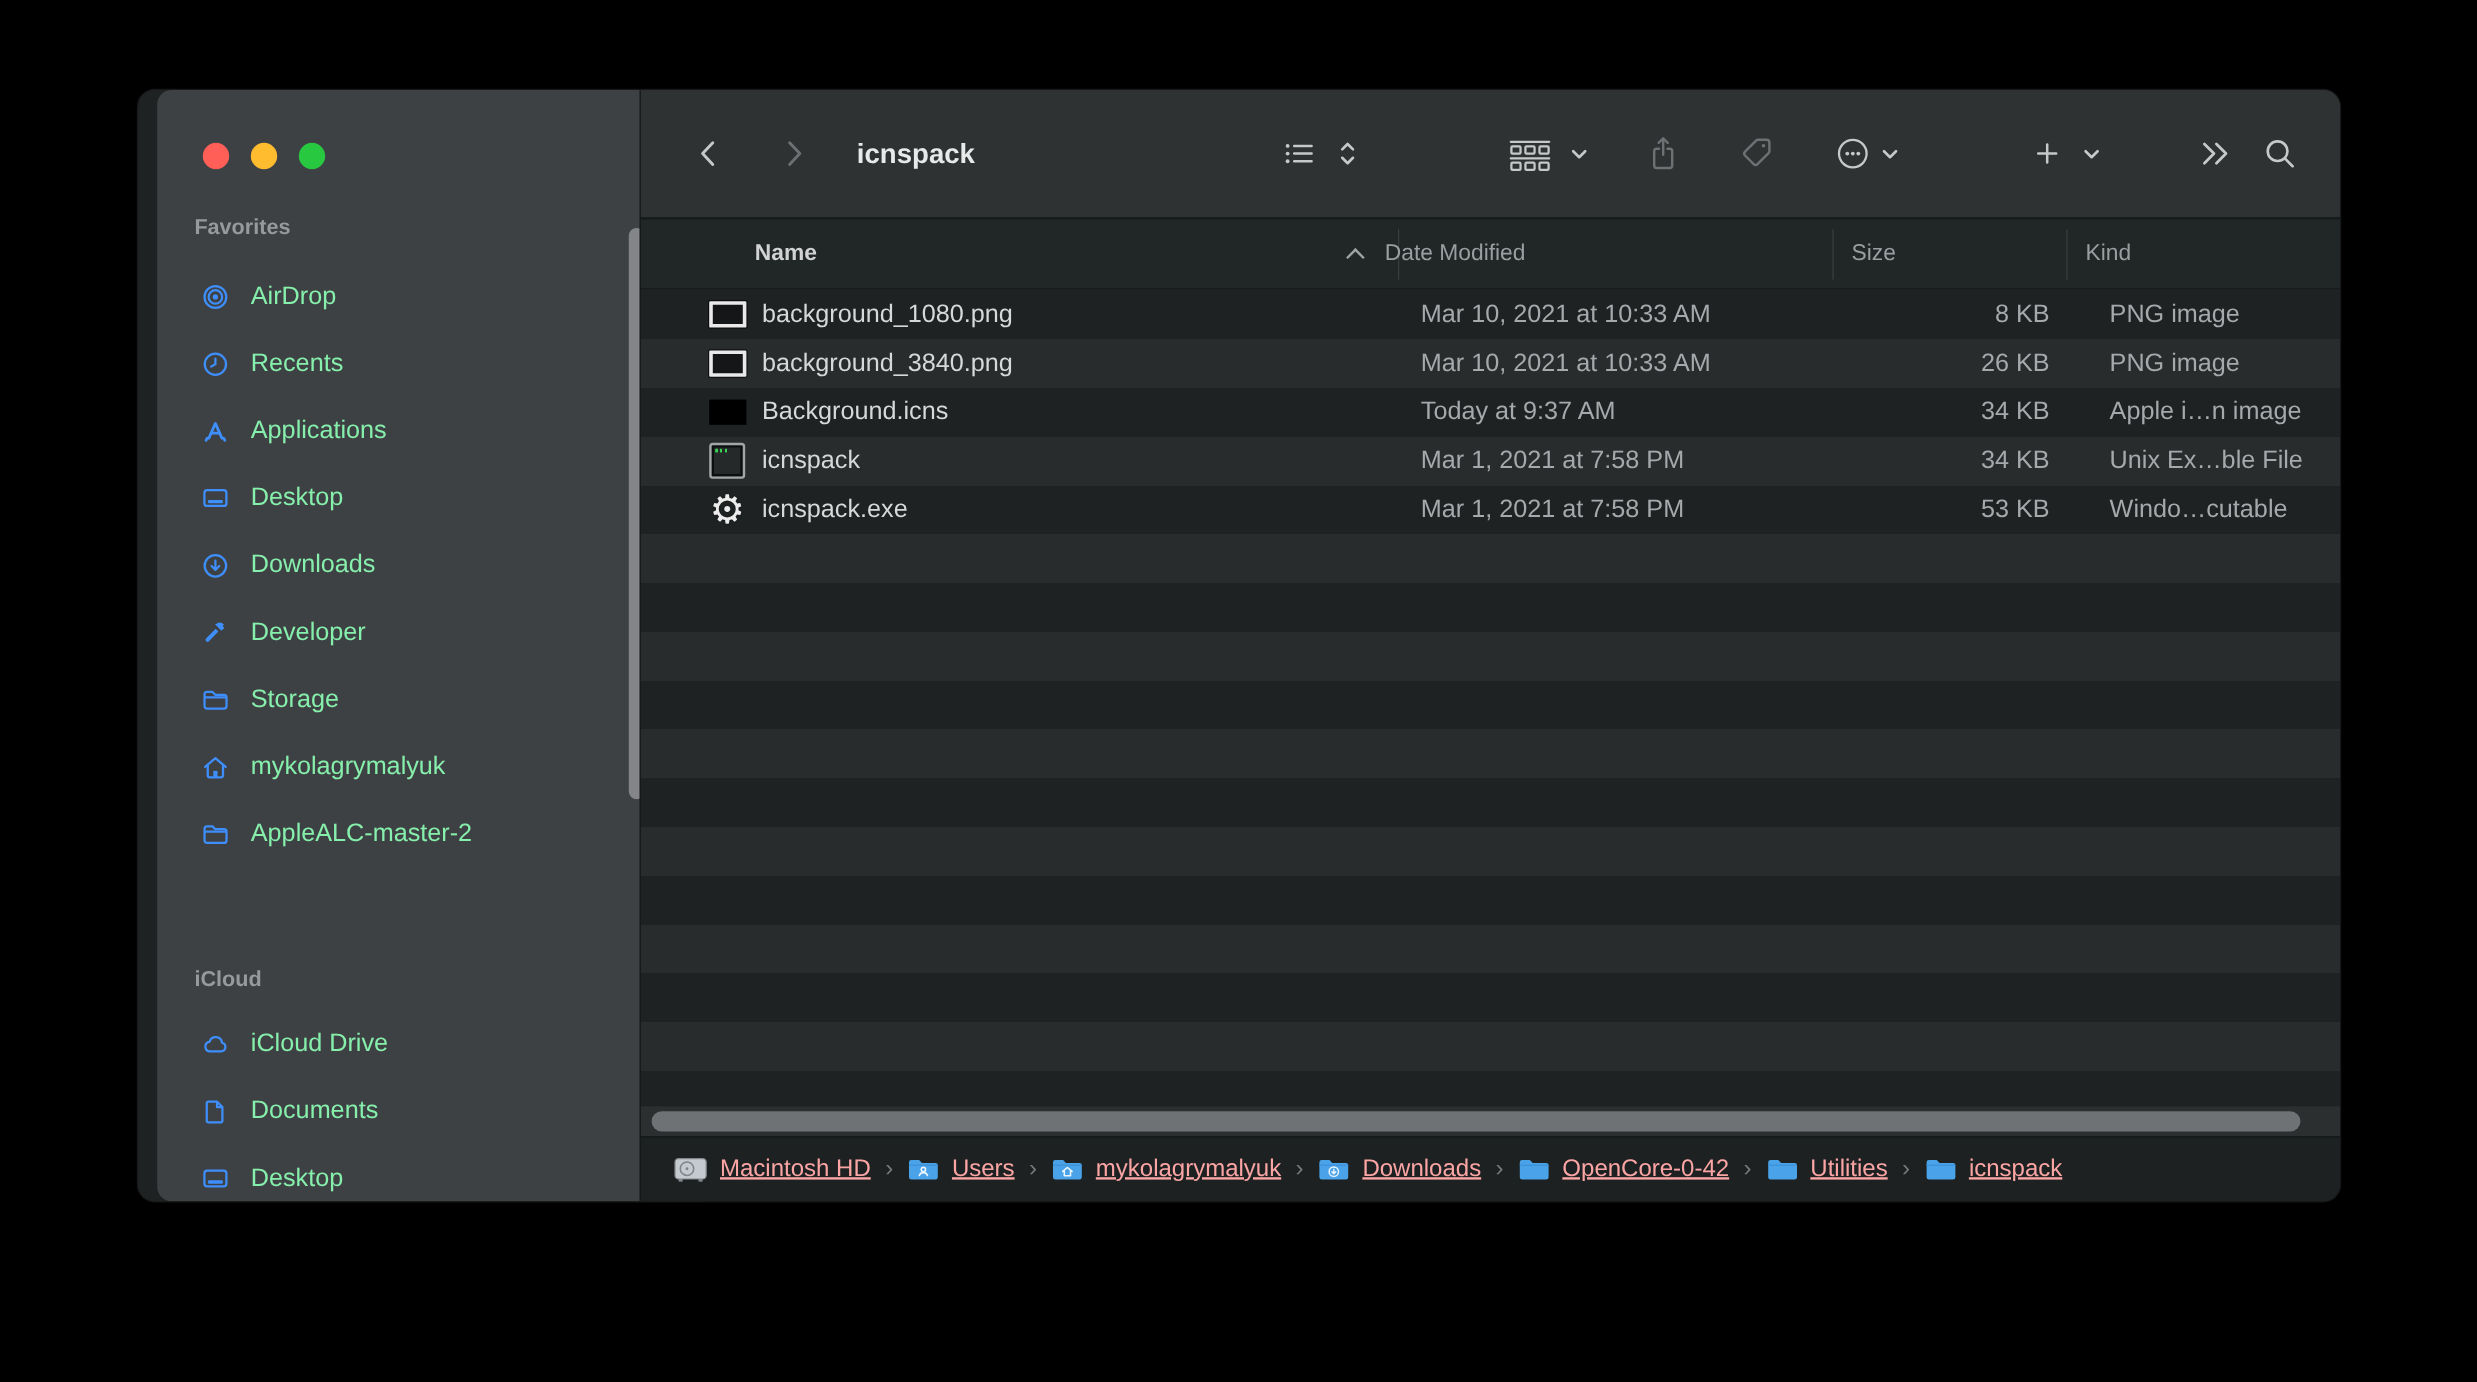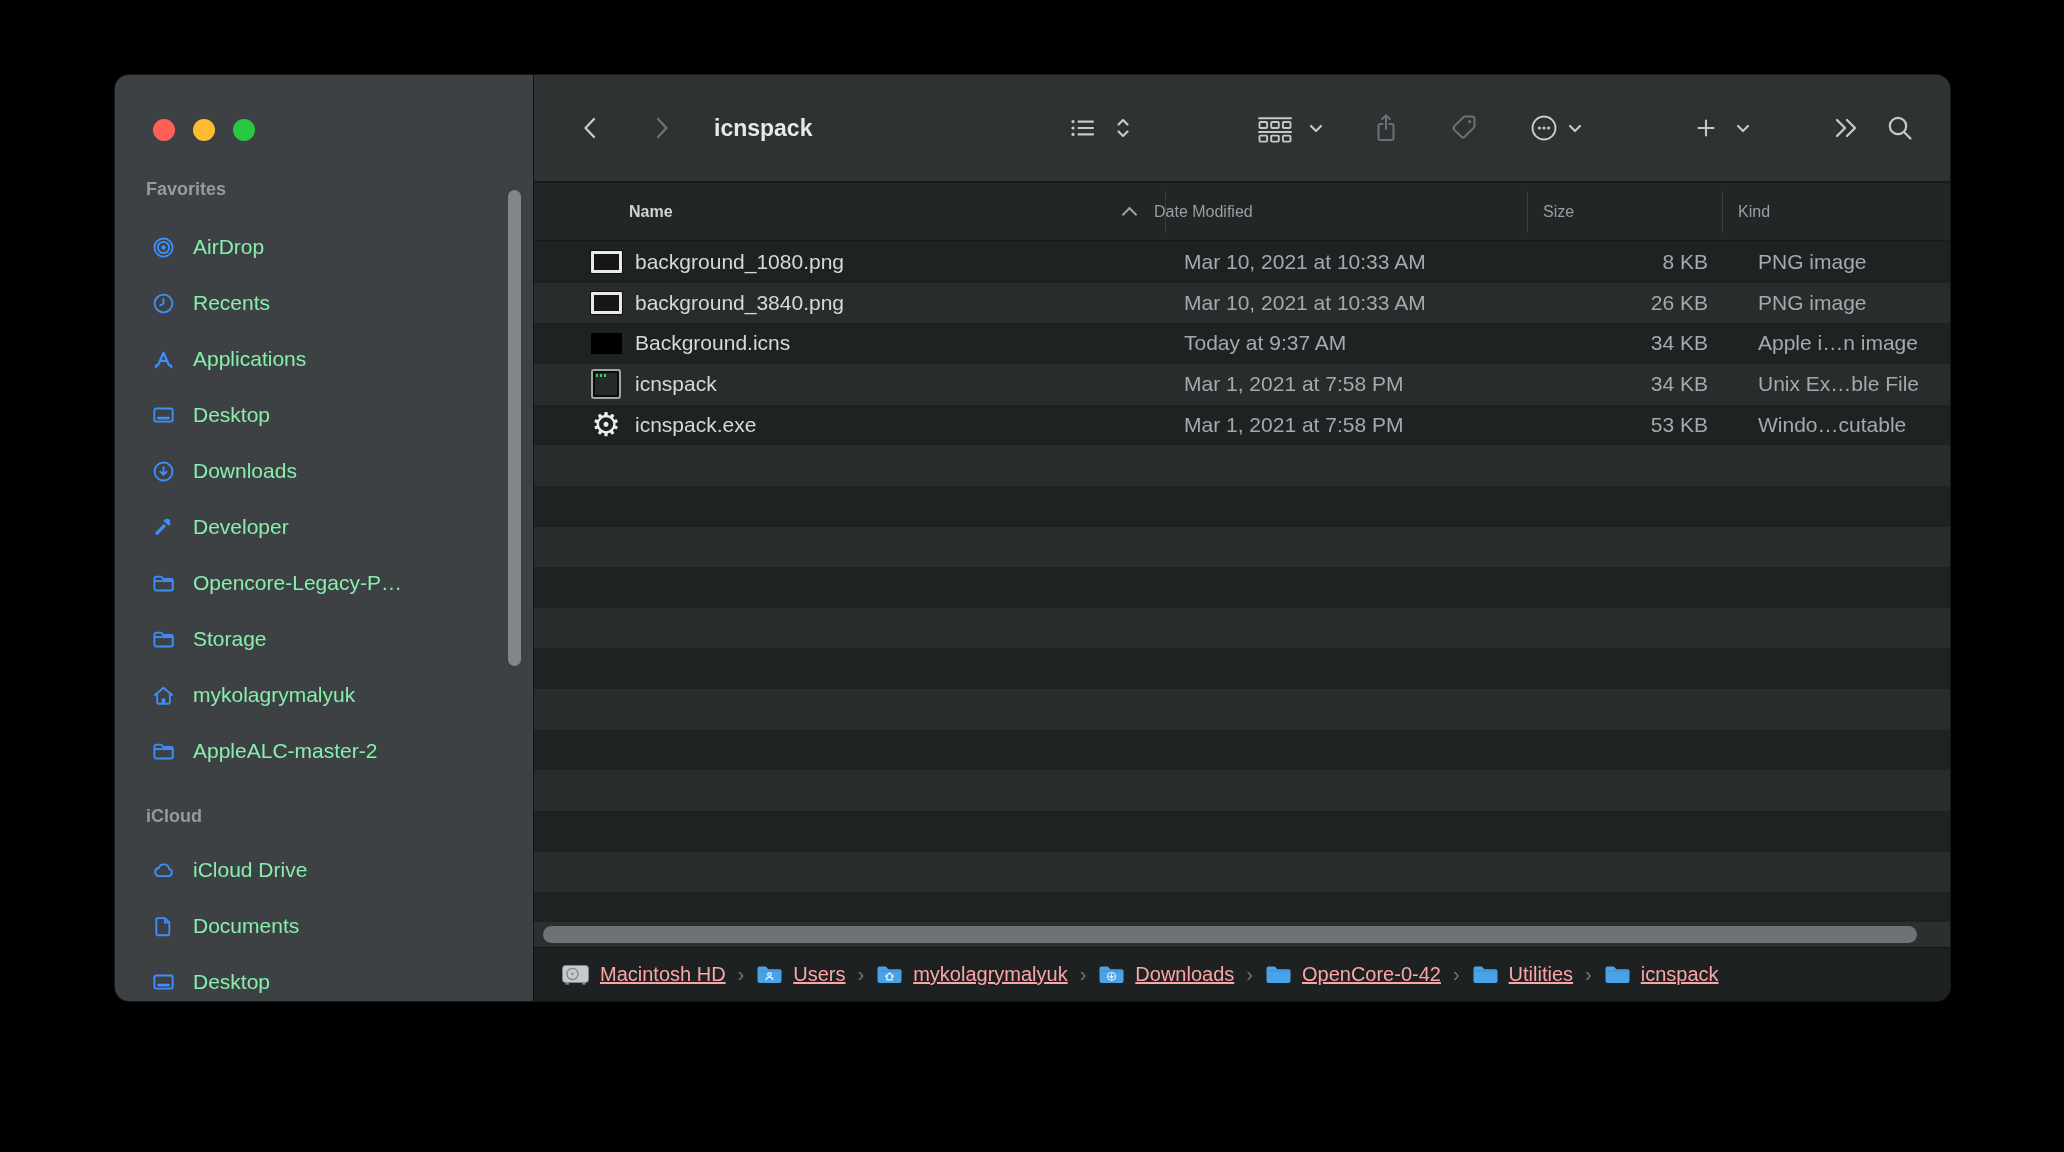--- a/index.html
+++ b/index.html
@@ -4,21 +4,21 @@
 <style>
   * { margin:0; padding:0; box-sizing:border-box; }
   html,body { background:#000; }
   .stage { position:relative; width:2064px; height:1152px; background:#000; overflow:hidden;
            font-family:"Liberation Sans", sans-serif; -webkit-font-smoothing:antialiased; }
   .window { position:absolute; left:115px; top:75px; width:1835px; height:926px;
             border-radius:14px; overflow:hidden; background:#1e2223;
             box-shadow:0 0 0 1px rgba(255,255,255,.09), 0 40px 90px rgba(0,0,0,.75); }
 
   
-  .sidebar { position:absolute; left:0; top:0; bottom:0; width:470px; background:#3e4144;border-radius:12px; }
+  .sidebar { position:absolute; left:16px; top:0; bottom:0; width:470px; background:#3e4144;border-radius:12px; }
   .traffic { position:absolute; top:44px; left:38px; display:flex; gap:18px; }
   .tl { width:22px; height:22px; border-radius:50%; }
   .sb-section-title { position:absolute; left:31px; font-size:18px; font-weight:700; color:#97999b; }
   .sb-list { position:absolute; left:0; right:20px; }
   .sb-item { height:56px; display:flex; align-items:center; padding-left:33px; }
   .sb-ico { width:30px; height:30px; display:flex; align-items:center; justify-content:center;
             color:#3e8efb; flex:none; }
   .sb-ico svg { width:25px; height:25px; }
   .sb-label { margin-left:15px; font-size:21px; color:#86efac; white-space:nowrap;
               overflow:hidden; text-overflow:ellipsis; }
@@ -33,21 +33,21 @@
   .tb svg { display:block; }
   .ic-on   { color:#c6c8c9; }
   .ic-dim  { color:#6e7173; }
   .win-title { position:absolute; left:180px; top:0; height:106px; display:flex; align-items:center;
                font-size:23px; font-weight:700; color:#e8e9e9; }
 
   
   .colhead { position:absolute; left:0; right:0; top:106px; height:60px; background:#212627;
              border-top:2px solid #171b1c; border-bottom:1px solid #171b1c; }
   .colhead .lbl { position:absolute; top:0; height:58px; display:flex; align-items:center;
-                  font-size:16px; color:#9b9ea0; }
+                  font-size:19px; color:#9b9ea0; }
   .colhead .lbl.first { color:#d0d2d3; font-weight:700; }
   .v-div { position:absolute; top:8px; height:42px; width:1px; background:#3a3e3f; }
   .sort-caret { position:absolute; left:590px; top:26px; width:11px; height:11px;
                 border-left:2.5px solid #a0a3a4; border-top:2.5px solid #a0a3a4;
                 transform:rotate(45deg); }
 
   
   .list { position:absolute; left:0; right:0; top:167px; height:680px;
           background:repeating-linear-gradient(to bottom,
              #1e2223 0px, #1e2223 40.65px, #282c2d 40.65px, #282c2d 81.3px); }
@@ -154,29 +154,20 @@
           </span>
           <span class="sb-label">Developer</span>
         </div>
         <div class="sb-item">
           <span class="sb-ico">
             <svg viewBox="0 0 24 24" fill="none" stroke="currentColor" stroke-width="1.8" stroke-linejoin="round">
               <path d="M3.3 7.4 a2 2 0 0 1 2-2 h4.4 l2.2 2.3 h7 a2 2 0 0 1 2 2 v7 a2 2 0 0 1-2 2 H5.3 a2 2 0 0 1-2-2 z"></path>
               <path d="M3.3 9.7 h17.6"></path>
               </svg>
           </span>
-          <span class="sb-label">Opencore-Legacy-P…</span>
-        </div>
-        <div class="sb-item">
-          <span class="sb-ico">
-            <svg viewBox="0 0 24 24" fill="none" stroke="currentColor" stroke-width="1.8" stroke-linejoin="round">
-              <path d="M3.3 7.4 a2 2 0 0 1 2-2 h4.4 l2.2 2.3 h7 a2 2 0 0 1 2 2 v7 a2 2 0 0 1-2 2 H5.3 a2 2 0 0 1-2-2 z"></path>
-              <path d="M3.3 9.7 h17.6"></path>
-              </svg>
-          </span>
           <span class="sb-label">Storage</span>
         </div>
         <div class="sb-item">
           <span class="sb-ico">
             <svg viewBox="0 0 24 24" fill="none" stroke="currentColor" stroke-width="1.8" stroke-linecap="round" stroke-linejoin="round">
               <path d="M3.8 11.6 L12 4.6 L20.2 11.6"></path>
               <path d="M5.9 10 V18.4 a1.5 1.5 0 0 0 1.5 1.5 H16.6 a1.5 1.5 0 0 0 1.5-1.5 V10"></path>
               <rect x="10.3" y="14.8" width="3.4" height="5.1" fill="currentColor" stroke="none"></rect>
               </svg>
           </span>

